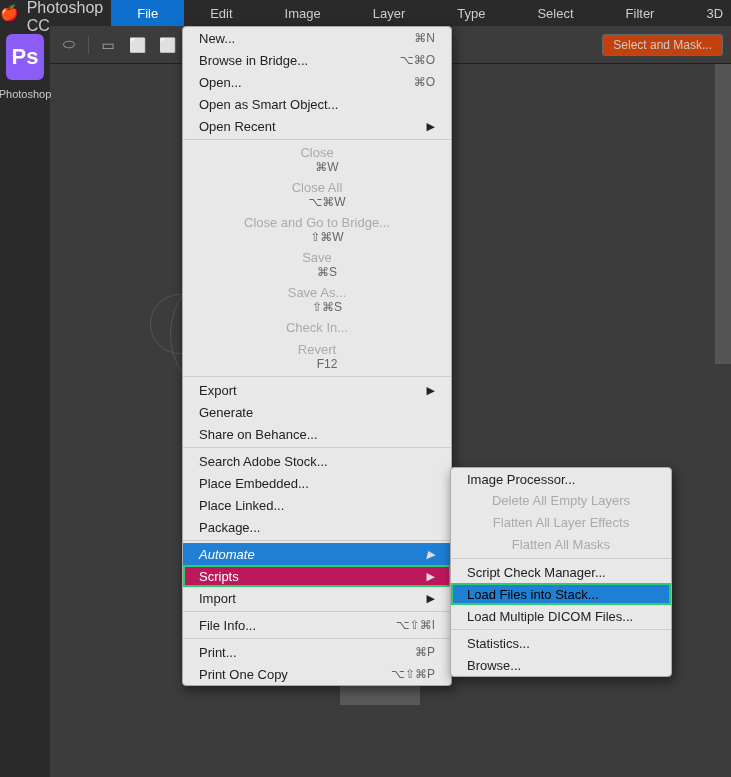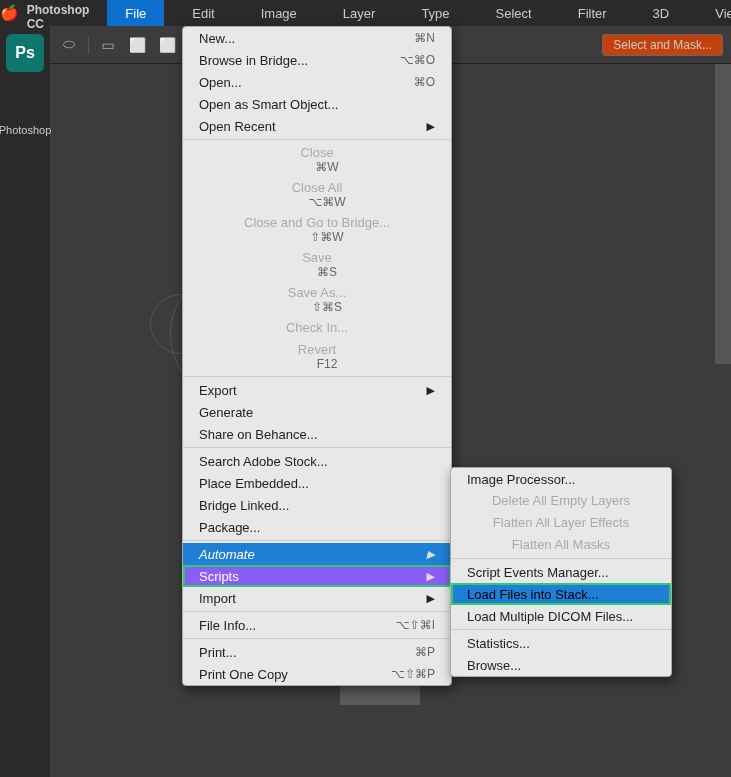--- a/index.html
+++ b/index.html
@@ -27,34 +27,33 @@
       width: 40px;
       display: flex;
       align-items: center;
       justify-content: center;
       color: #ccc;
       font-size: 15px;
     }
     .menu-bar-app {
       color: #ccc;
       padding: 0 8px;
-      font-size: 12px;
-      font-weight: 700;
+      font-size: 16px;
+      font-weight: 400;
       margin-top: 7px;
     }
     .menu-bar-item {
       color: #ccc;
-      padding: 0 18px;
+      padding: 0 26px;
       height: 100%;
       display: flex;
       align-items: center;
       font-size: 13px;
       cursor: pointer;
       white-space: nowrap;
-      margin-left: 10px;
     }
     .menu-bar-item.active {
       background: #0d6fce;
       color: #fff;
     }
     .menu-bar-right {
       margin-left: auto;
       color: #fdba74;
       padding: 0 10px;
       font-size: 12px;
@@ -70,36 +69,35 @@
       background: #2a2a2a;
       display: flex;
       flex-direction: column;
       align-items: center;
       padding-top: 8px;
       gap: 4px;
       z-index: 10;
     }
     .ps-logo {
       width: 38px;
-      height: 38px;
-      background: #0f766e;
+      height: 46px;
+      background: #8b5cf6;
       border-radius: 6px;
       display: flex;
       align-items: center;
       justify-content: center;
       color: #fff;
-      font-size: 16px;
+      font-size: 22px;
       font-weight: bold;
       margin-bottom: 4px;
     }
     .ps-label {
       color: #ccc;
       font-size: 11px;
       font-weight: 500;
-      margin-top: 44px;
     }
 
     
     .top-toolbar {
       position: absolute;
       left: 50px;
       top: 26px;
       right: 0;
       height: 38px;
       background: #3c3c3c;
@@ -350,34 +348,34 @@
 
     <div class="menu-separator"></div>
 
     <div class="menu-item">
       <span>Search Adobe Stock...</span>
     </div>
     <div class="menu-item">
       <span>Place Embedded...</span>
     </div>
     <div class="menu-item">
-      <span>Bridge Linked...</span>
+      <span>Place Linked...</span>
     </div>
     <div class="menu-item">
       <span>Package...</span>
     </div>
 
     <div class="menu-separator"></div>
 
     <div class="menu-item" style="background:#1e7fd4;color:#fff;font-style:italic;">
       <span>Automate</span>
       <span class="arrow" style="color:#ddd;">▶</span>
     </div>
 
-    <div class="menu-item" style="background:#8b5cf6;color:#fff;outline:2px solid #2ecc71;outline-offset:-2px;">
+    <div class="menu-item" style="background:#be185d;color:#fff;outline:2px solid #2ecc71;outline-offset:-2px;">
       <span>Scripts</span>
       <span class="arrow" style="color:#ddd;">▶</span>
     </div>
     <div class="menu-item">
       <span>Import</span>
       <span class="arrow">▶</span>
     </div>
 
     <div class="menu-separator"></div>
 
@@ -406,21 +404,21 @@
       <span>Delete All Empty Layers</span>
     </div>
     <div class="menu-item disabled">
       <span>Flatten All Layer Effects</span>
     </div>
     <div class="menu-item disabled">
       <span>Flatten All Masks</span>
     </div>
     <div class="menu-separator"></div>
     <div class="menu-item">
-      <span>Script Events Manager...</span>
+      <span>Script Check Manager...</span>
     </div>
 
     <div class="menu-item" style="background:#1e7fd4;color:#000000;outline:2px solid #2ecc71;outline-offset:-2px;">
       <span>Load Files into Stack...</span>
     </div>
     <div class="menu-item">
       <span>Load Multiple DICOM Files...</span>
     </div>
     <div class="menu-separator"></div>
     <div class="menu-item">

